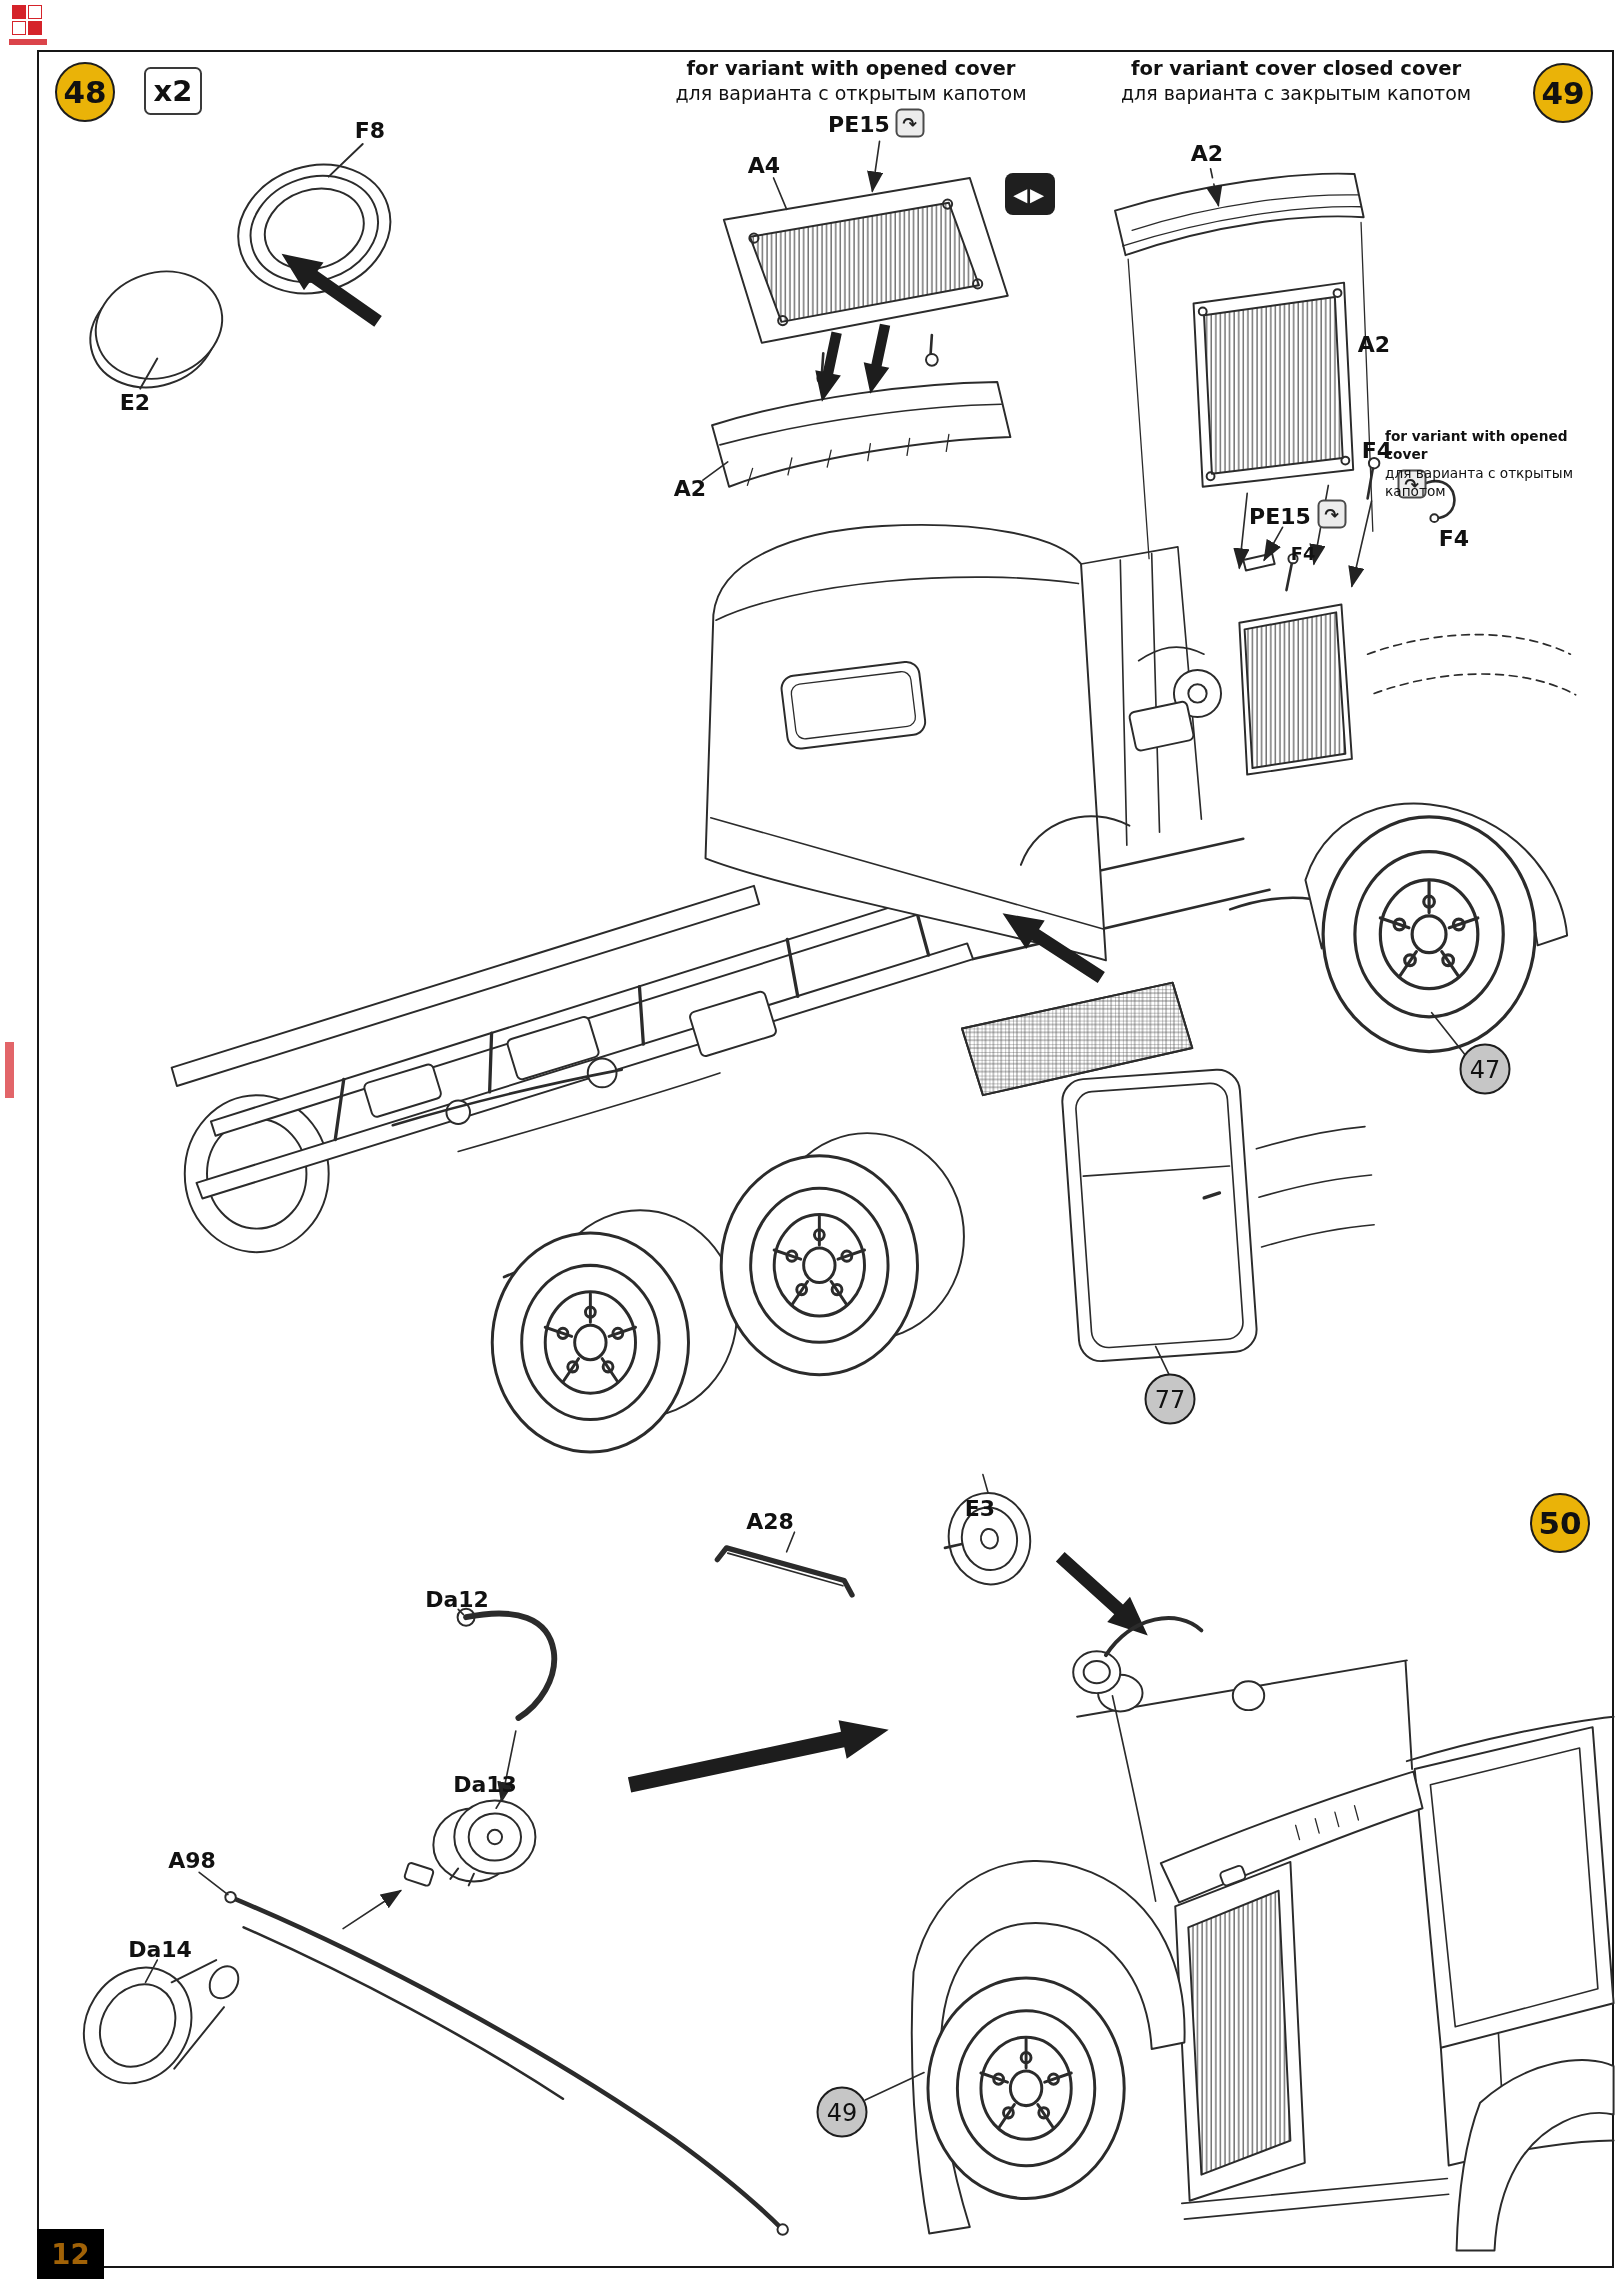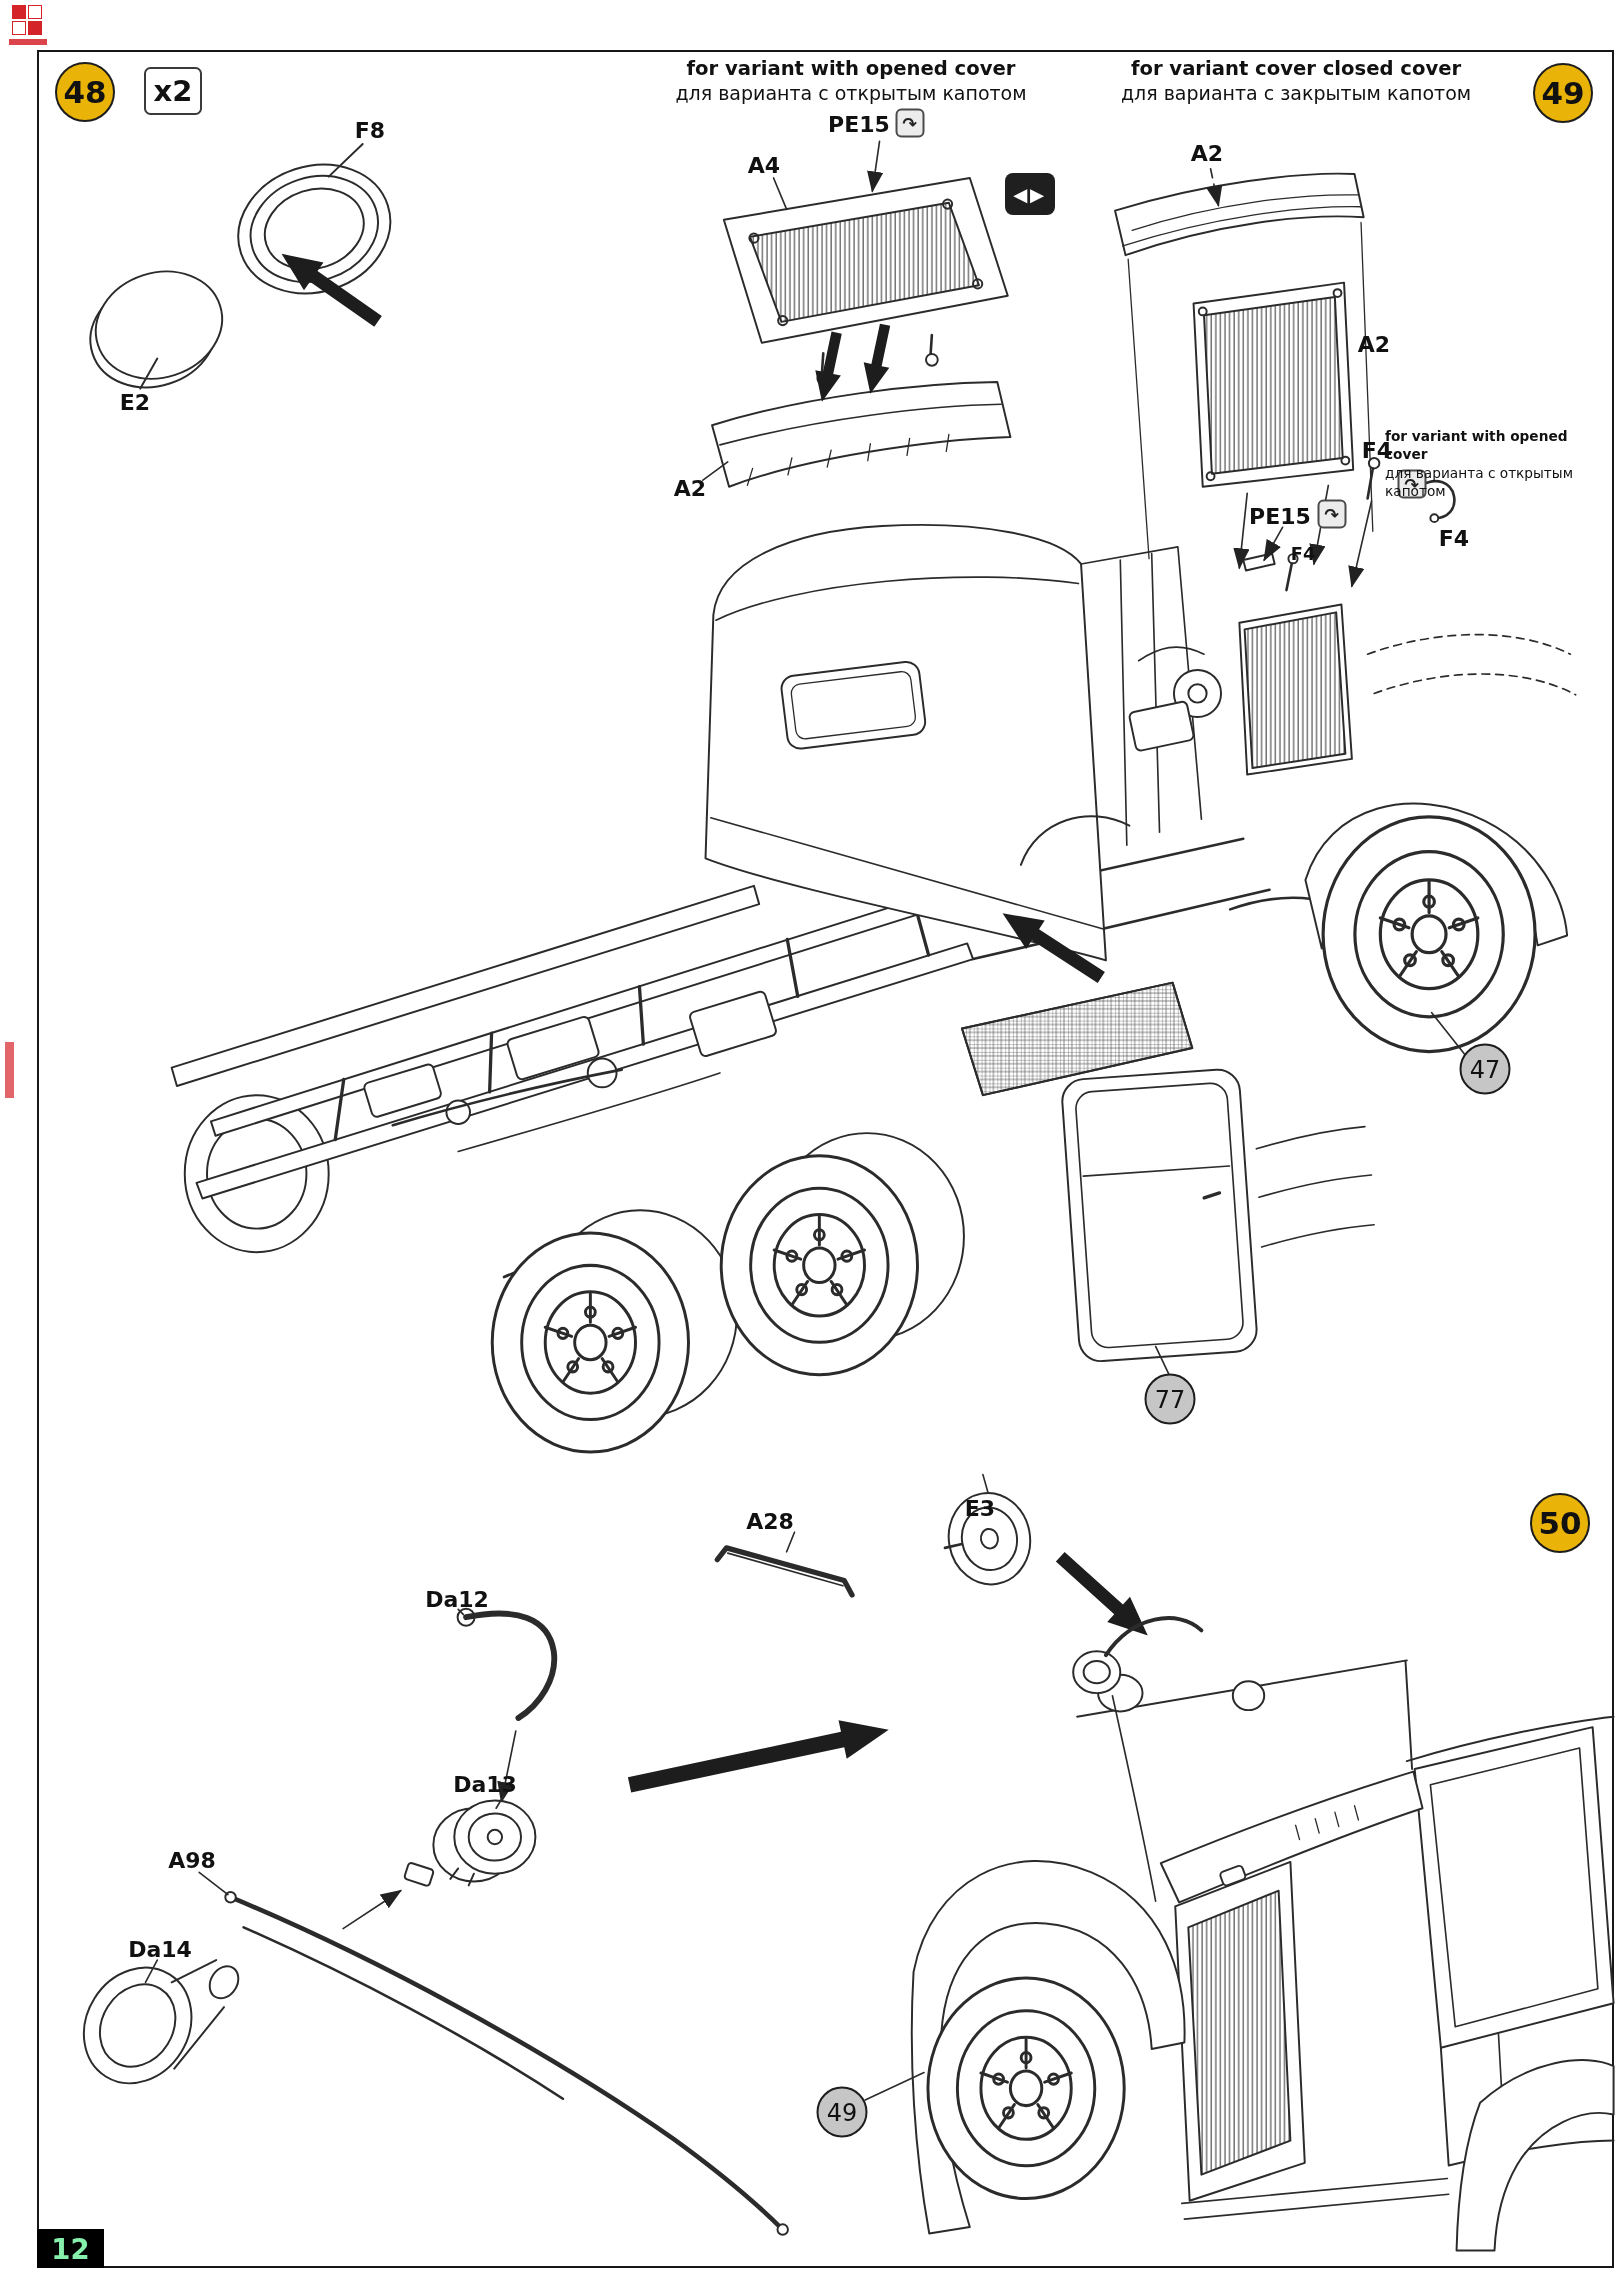--- a/index.html
+++ b/index.html
@@ -27,22 +27,22 @@
   .mult{position:absolute;left:128px;top:67px;width:58px;height:48px;
         border:2px solid #3a3a3a;border-radius:6.5px;background:#fff;
         display:flex;align-items:center;justify-content:center;
         font-size:29px;font-weight:700;box-sizing:border-box;margin-left:16px;}
   .flip{width:50px;height:42px;background:#1f1f1f;color:#fff;border-radius:7.9px;
         display:flex;align-items:center;justify-content:center;
         font-size:18.3px;letter-spacing:2.6px;}
   .bend{width:29px;height:29px;border:2px solid #4a4a4a;border-radius:5.9px;background:#ececec;
         color:#222;display:flex;align-items:center;justify-content:center;
         font-size:17.7px;font-weight:700;box-sizing:border-box;}
-  .pagenum{position:absolute;left:37px;top:2229px;width:67px;height:39px;background:#000;
-           color:#86efac;display:flex;align-items:center;justify-content:center;
+  .pagenum{position:absolute;left:37px;top:2229px;width:67px;height:50px;background:#000;
+           color:#a16207;display:flex;align-items:center;justify-content:center;
            font-size:27.5px;font-weight:700;}
   .wm-logo{position:absolute;left:11.8px;top:5.2px;width:30px;height:30px;
            display:grid;grid-template-columns:1fr 1fr;grid-template-rows:1fr 1fr;gap:2px;}
   .wm-logo span{border:1.3px solid #d5232a;box-sizing:border-box;}
   .wm-logo span:nth-child(1),.wm-logo span:nth-child(4){background:#d5232a;}
   .wm-bar{position:absolute;left:9.2px;top:39px;width:38px;height:5.9px;background:#d5232a;opacity:.85;}
   .wm-side{position:absolute;left:5.2px;top:1042px;width:8.5px;height:56px;background:#d5232a;opacity:.7;}
 </style>
 </head>
 <body>

